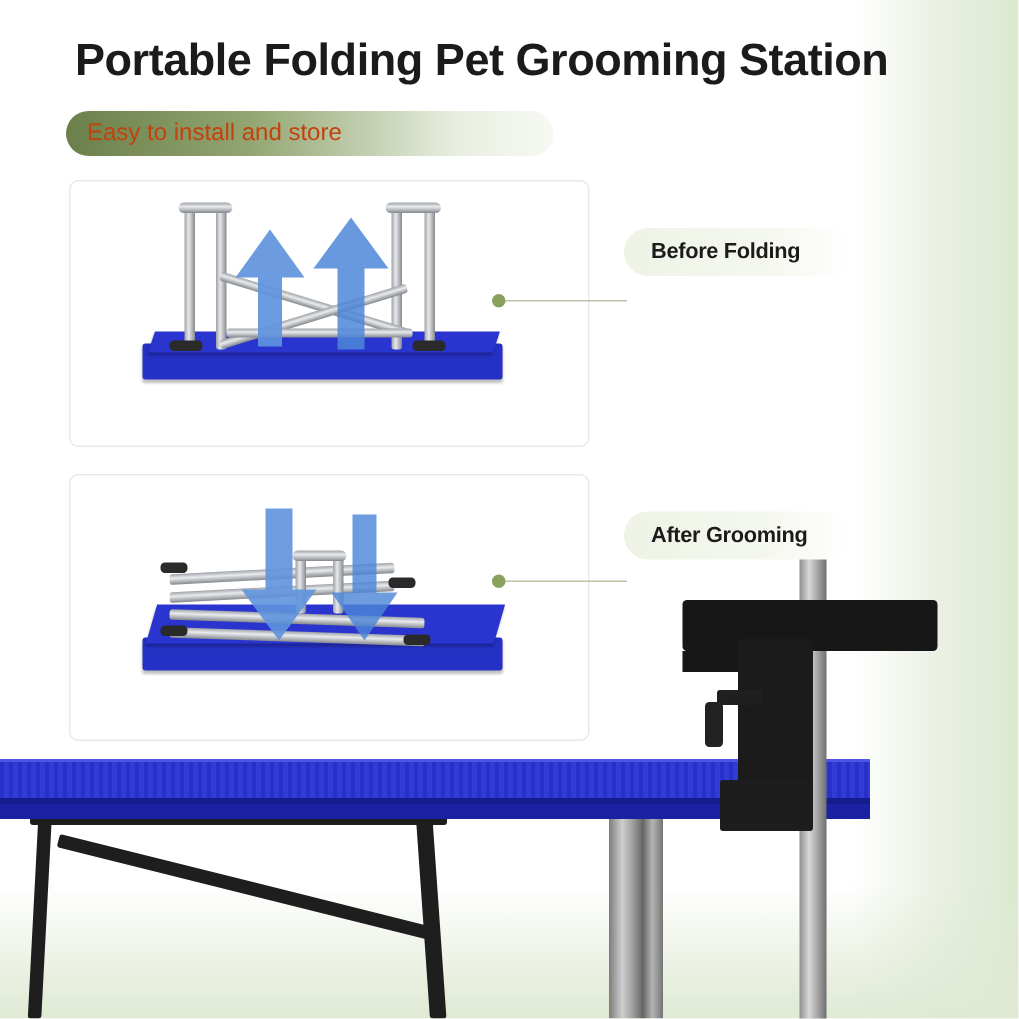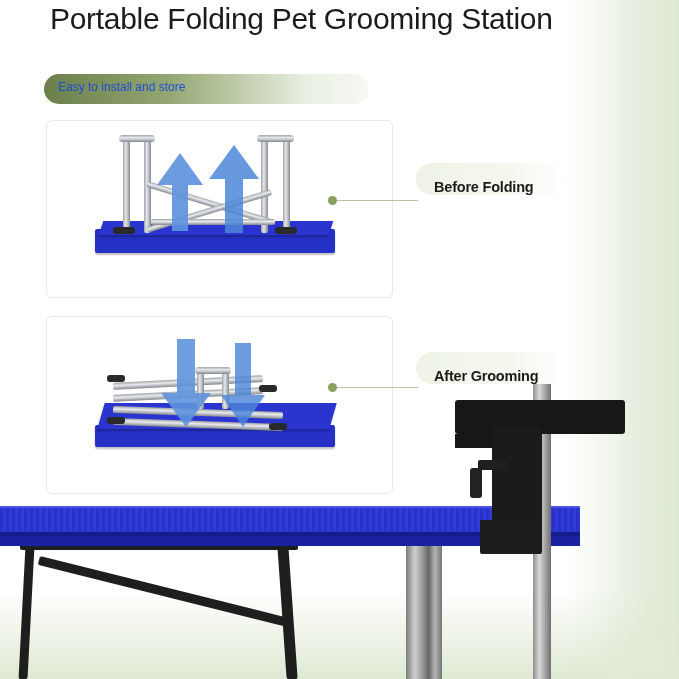--- a/index.html
+++ b/index.html
@@ -19,35 +19,35 @@
     position:absolute;left:0;bottom:0;width:679px;height:90px;
     background:linear-gradient(to top,#dfe9d3 0%,rgba(255,255,255,0) 100%);
     z-index:0;
   }
   .bg-white-mask{
     position:absolute;left:0;top:0;width:600px;height:560px;background:#ffffff;z-index:0;
   }
 
   
   .title{
-    position:absolute;left:50px;top:2px;width:600px;
-    font-size:30px;font-weight:normal;color:#1b1b1b;letter-spacing:-0.3px;
+    position:absolute;left:50px;top:24px;width:600px;
+    font-size:30px;font-weight:bold;color:#1b1b1b;letter-spacing:-0.3px;
     z-index:5;
   }
 
   
   .subpill{
     position:absolute;left:44px;top:74px;width:325px;height:30px;
     border-radius:15px;
     background:linear-gradient(to right,#6b7f4a 0%,#93a672 38%,#e8eee0 80%,#f7f9f4 100%);
     z-index:5;
   }
   .subpill-text{
     position:absolute;left:58px;top:80px;
-    font-size:12px;color:#1d4ed8;font-weight:400;
+    font-size:16px;color:#c2410c;font-weight:400;
     z-index:6;
   }
 
   
   .panel{
     position:absolute;background:#ffffff;border:1px solid #ece9e4;border-radius:6px;
     z-index:3;overflow:hidden;
   }
   .panel1{left:46px;top:120px;width:345px;height:176px;}
   .panel2{left:46px;top:316px;width:345px;height:176px;}
@@ -56,21 +56,21 @@
   .mat{
     position:absolute;background:#2530c4;
     box-shadow:0 2px 2px rgba(0,0,0,.25);
   }
   .mat-top{background:#2a35cf;}
 
   
   .callout{
     position:absolute;height:32px;border-radius:16px;
     background:linear-gradient(to right,#eef3e6 0%,#f4f7ee 60%,#ffffff 100%);
-    z-index:6;display:flex;align-items:flex-end;margin-top:11px;
+    z-index:6;display:flex;align-items:center;
   }
   .callout span{
     font-size:14.5px;font-weight:bold;color:#1b1b1b;padding-left:18px;letter-spacing:-0.2px;
   }
   .callout1{left:416px;top:152px;width:152px;}
   .callout2{left:416px;top:341px;width:152px;}
 
   .leader{position:absolute;z-index:5;}
   .leader .line{position:absolute;height:1px;background:#b9c4a9;left:0;top:4px;width:100%;}
   .leader .dot{position:absolute;left:0;top:0;width:9px;height:9px;border-radius:50%;background:#8aa05f;}

